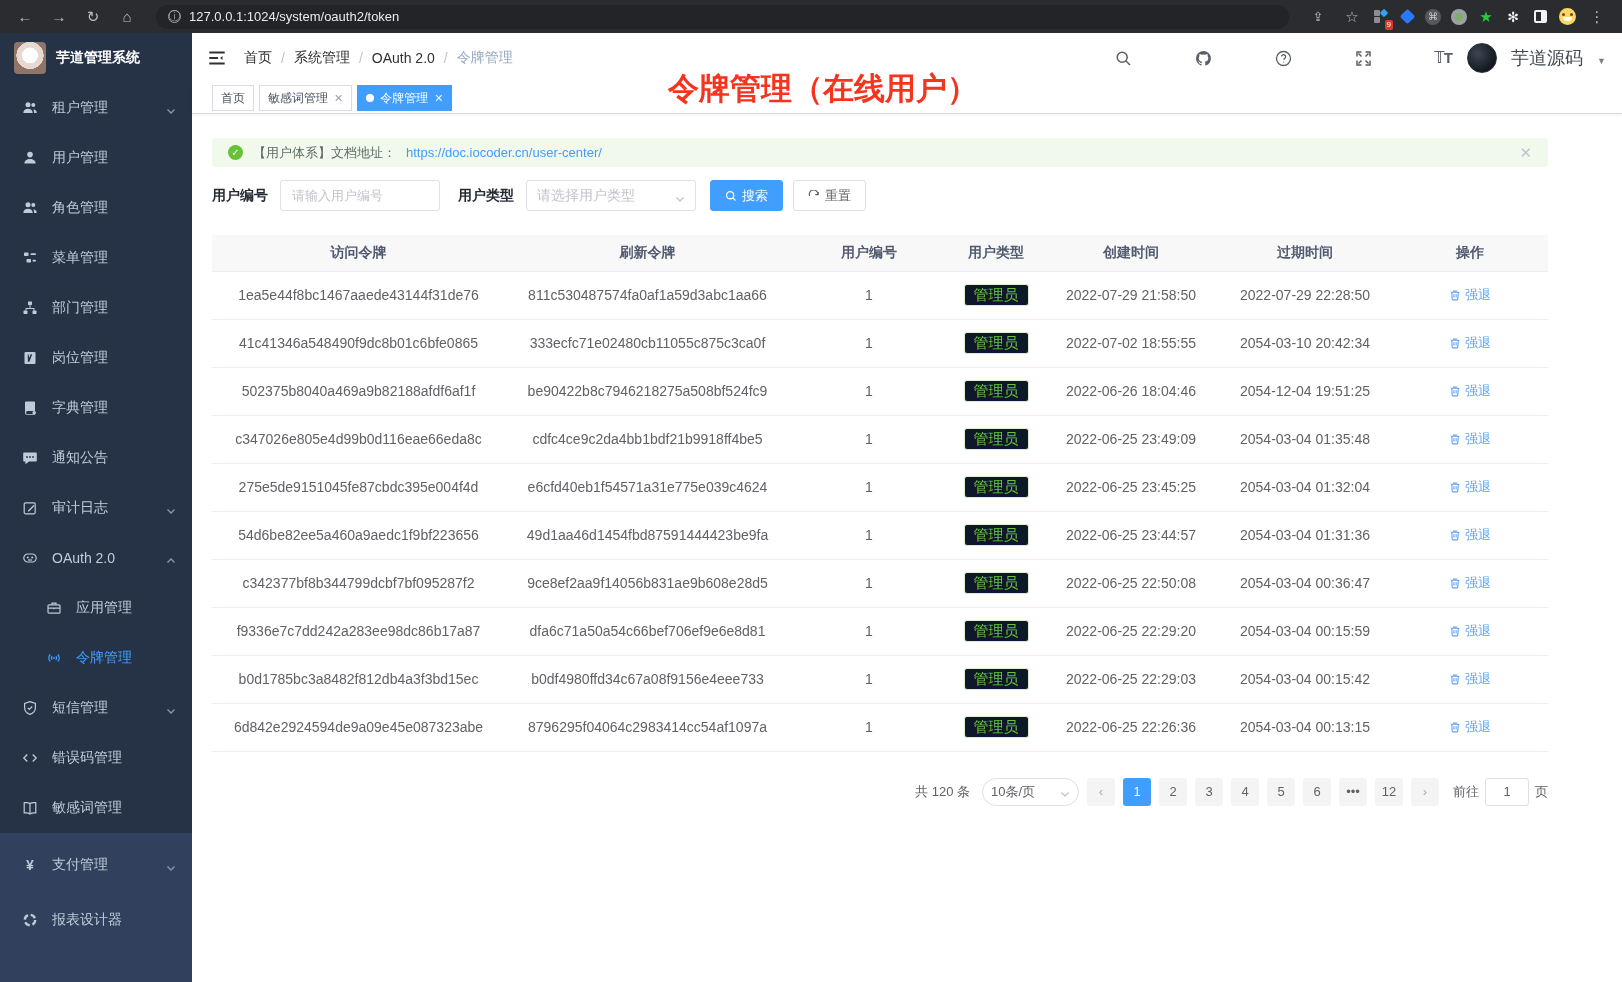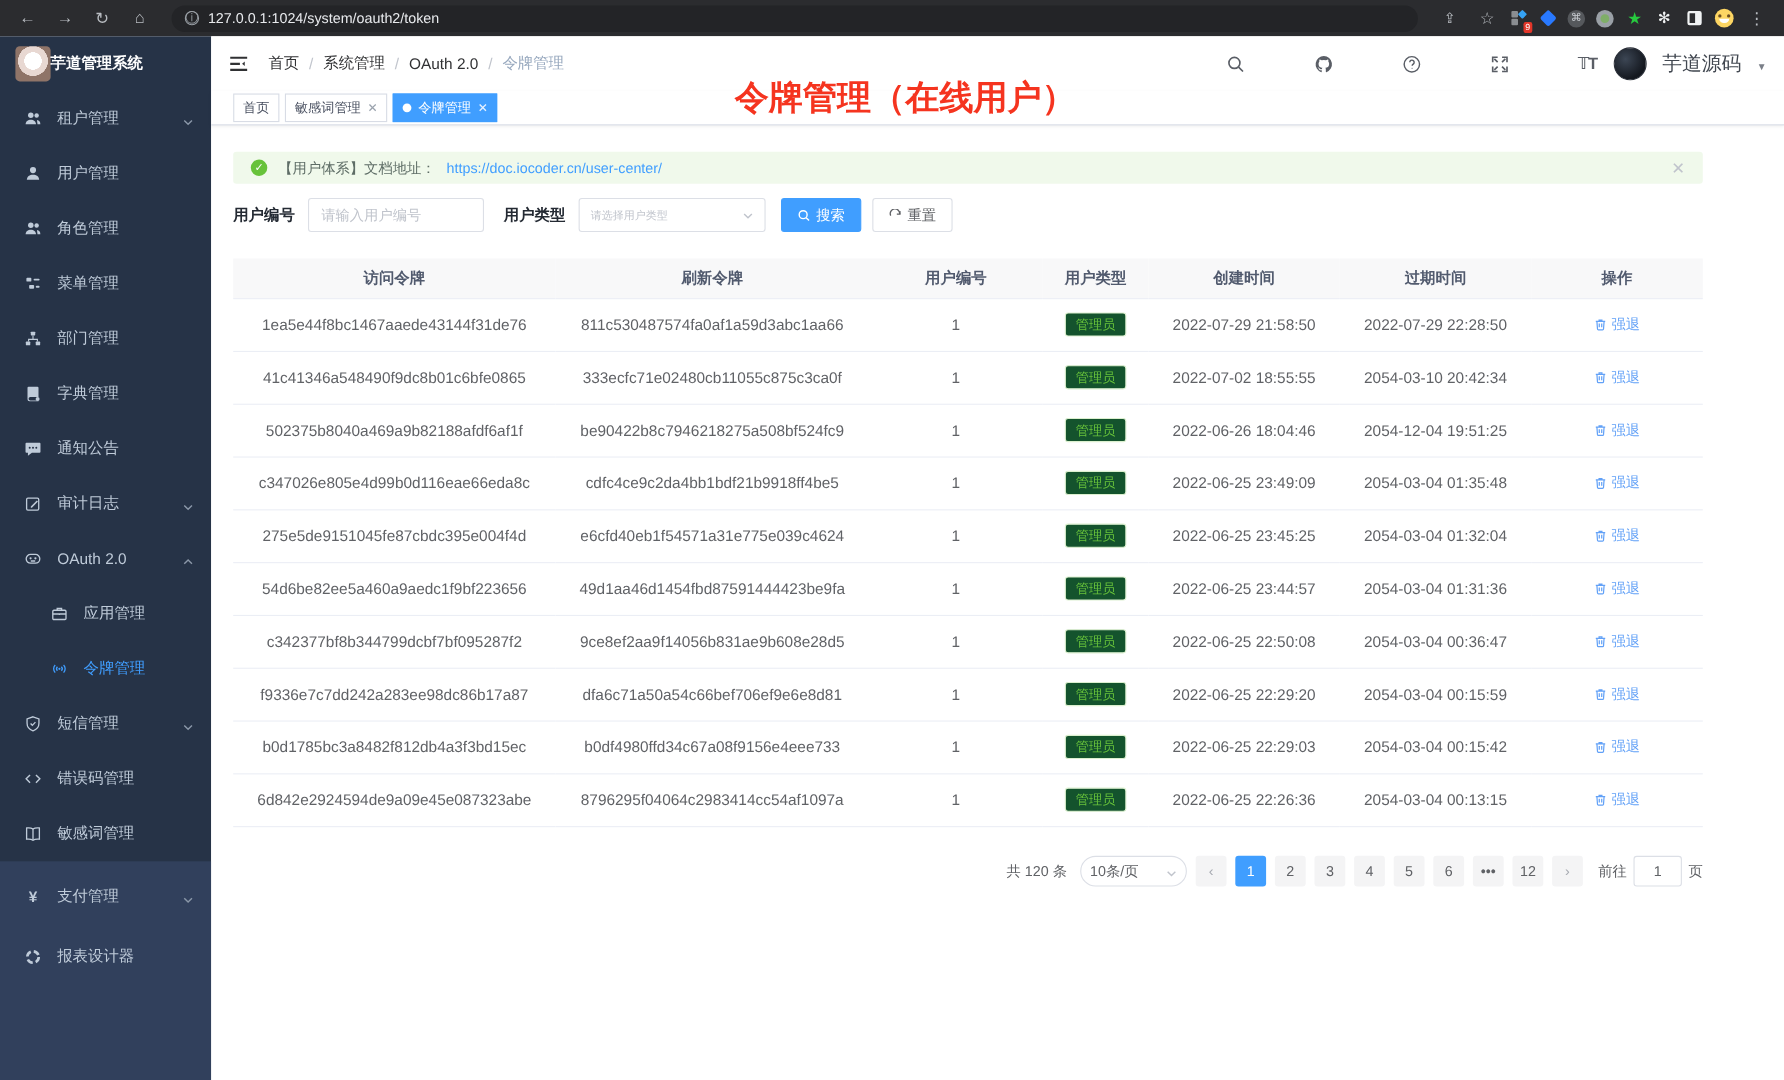--- a/index.html
+++ b/index.html
@@ -29,21 +29,21 @@
   .circle-green i{width:8px;height:8px;border-radius:50%;background:#7fae68;}
   .star-green{color:#27c93f;font-size:15px;}
   .puzzle{color:#f1f3f4;font-size:14px;}
   .panel-sq{width:13px;height:13px;border:2px solid #f1f3f4;border-radius:2px;border-right-width:6px;}
   .emoji-face{width:17px;height:17px;border-radius:50%;background:#fdd663;position:relative;}
   .emoji-face:before{content:"";position:absolute;left:3px;top:5px;width:3px;height:3px;border-radius:50%;background:#6b4d21;box-shadow:8px 0 0 #6b4d21;}
   .emoji-face:after{content:"";position:absolute;left:4px;top:9px;width:9px;height:4px;border-radius:0 0 6px 6px;background:#fff;}
   
   .app{display:flex;height:949px;}
   .sidebar{width:192px;background:#263347;flex:none;display:flex;flex-direction:column;color:#bfcbd9;}
-  .logo-row{height:50px;display:flex;align-items:center;padding:0 14px;flex:none;}
+  .logo-row{height:50px;display:flex;align-items:center;padding:0 14px;gap:10px;flex:none;}
   .logo-img{width:32px;height:32px;border-radius:4px;background:radial-gradient(circle at 50% 42%,#fff 0 32%,#e8d8d2 33% 55%,#8f7468 56%);flex:none;}
   .logo-title{color:#fff;font-size:14px;font-weight:bold;white-space:nowrap;}
   .menu{flex:none;}
   .menu-item{height:50px;display:flex;align-items:center;padding:0 16px 0 22px;gap:14px;font-size:14px;cursor:pointer;}
   .menu-item .lbl{flex:1;white-space:nowrap;}
   .menu-item.sub{padding-left:46px;}
   .menu-item.active{color:#409eff;}
   .m-ico{width:16px;height:16px;flex:none;display:flex;align-items:center;justify-content:center;font-size:14px;}
   .m-ico svg{width:16px;height:16px;}
   .chev{width:10px;height:10px;flex:none;color:#8a97a8;}
@@ -76,34 +76,34 @@
   .content{padding:24px 0 0 20px;width:1356px;}
   .inner{width:1336px;}
   .doc-alert{height:29px;background:#f0f9eb;border-radius:3px;display:flex;align-items:center;padding:0 16px;gap:10px;font-size:13px;color:#5e6d66;}
   .check-ico{width:15px;height:15px;border-radius:50%;background:#67c23a;color:#fff;font-size:10px;display:flex;align-items:center;justify-content:center;flex:none;}
   .doc-link{color:#409eff;text-decoration:none;}
   .alert-close{margin-left:auto;color:#c0c4cc;font-size:15px;cursor:pointer;}
   .filters{display:flex;align-items:center;margin-top:13px;gap:10px;}
   .f-label{font-size:14px;font-weight:bold;color:#242a33;margin-right:2px;}
   .f-input{width:160px;height:31px;border:1px solid #dcdfe6;border-radius:3px;padding:0 11px;font-size:13px;color:#606266;font-family:inherit;}
   .f-input::placeholder{color:#c0c4cc;}
-  .f-select{width:170px;height:31px;border:1px solid #dcdfe6;border-radius:3px;display:flex;align-items:center;padding:0 10px;color:#c0c4cc;font-size:10px;justify-content:space-between;margin-right:4px;cursor:pointer;}
+  .f-select{width:170px;height:31px;border:1px solid #dcdfe6;border-radius:3px;display:flex;align-items:center;padding:0 10px;color:#c0c4cc;font-size:14px;justify-content:space-between;margin-right:4px;cursor:pointer;}
   .f-select .chev{color:#c0c4cc;}
   .btn{height:31px;border-radius:3px;border:1px solid #dcdfe6;background:#fff;color:#606266;font-size:13px;display:inline-flex;align-items:center;gap:5px;padding:0 14px;cursor:pointer;font-family:inherit;}
   .btn.primary{background:#409eff;border-color:#409eff;color:#fff;}
   .btn svg{width:12px;height:12px;}
   
   table.grid{width:1336px;border-collapse:collapse;margin-top:24px;table-layout:fixed;}
   table.grid th{background:#f8f8f9;height:36px;font-size:14px;color:#515a6e;font-weight:bold;text-align:center;}
   table.grid td{height:48px;border-bottom:1px solid #ebeef5;font-size:14px;color:#606266;text-align:center;white-space:nowrap;overflow:hidden;}
   table.grid tr td:first-child{border-top:1px solid #ebeef5;}
   table.grid tbody tr td{border-top:none;}
   table.grid thead tr{border-bottom:1px solid #ebeef5;}
   .c0{width:293px;} .c1{width:285px;} .c2{width:158px;} .c3{width:96px;} .c4{width:174px;} .c5{width:174px;} .c6{width:156px;}
-  .badge{display:inline-block;background:#14532d;border:1px solid #dcf0cf;color:#67c23a;font-size:12px;line-height:20px;padding:0 9px;border-radius:3px;}
+  .badge{display:inline-block;background:#0f172a;border:1px solid #dcf0cf;color:#67c23a;font-size:15px;line-height:20px;padding:0 9px;border-radius:3px;}
   .action-link{color:#62a1f7;font-size:13px;text-decoration:none;display:inline-flex;align-items:center;gap:4px;cursor:pointer;}
   .action-link svg{width:12px;height:12px;}
   
   .pagination{width:1336px;display:flex;align-items:center;justify-content:flex-end;gap:8px;margin-top:26px;font-size:13px;color:#606266;}
   .pg-total{margin-right:4px;}
   .pg-size{width:97px;height:28px;border:1px solid #dcdfe6;border-radius:14px;display:flex;align-items:center;justify-content:space-between;padding:0 8px;color:#606266;cursor:pointer;background:#fff;}
   .pg-size .chev{color:#c0c4cc;}
   .pg-btn{min-width:28px;height:28px;border:none;background:#f4f4f5;border-radius:3px;color:#606266;font-size:13px;display:inline-flex;align-items:center;justify-content:center;cursor:pointer;font-family:inherit;padding:0 6px;}
   .pg-btn.active{background:#409eff;color:#fff;}
   .pg-btn.nav{color:#a8abb2;}
@@ -212,20 +212,28 @@
       <div class="menu-item">
         <span class="m-ico">
             <svg viewBox="0 0 16 16" fill="currentColor">
               <rect x="6" y="1.5" width="4" height="3.4" rx=".6"></rect>
               <rect x="1.5" y="10.5" width="4" height="3.4" rx=".6"></rect>
               <rect x="10.5" y="10.5" width="4" height="3.4" rx=".6"></rect>
               <path d="M7.5 4.9h1v3h4v2.6h-1V9h-7v1.5h-1V7.9h4z"></path>
             </svg>
           </span>
         <span class="lbl">部门管理</span>
+      </div>
+      <div class="menu-item">
+        <span class="m-ico">
+            <svg viewBox="0 0 16 16" fill="currentColor">
+              <path d="M3.5 2h9a1 1 0 011 1v10a1 1 0 01-1 1h-9a1 1 0 01-1-1V3a1 1 0 011-1zm2.3 2.2v7.6h1.6l2.8-7.6H8.6l-1.2 3.6-1-3.6z"></path>
+            </svg>
+          </span>
+        <span class="lbl">岗位管理</span>
       </div>
       <div class="menu-item">
         <span class="m-ico">
             <svg viewBox="0 0 16 16" fill="currentColor">
               <path d="M4 1.5h8a1 1 0 011 1V11H5.5a1.5 1.5 0 000 3H13v.8H4.8A1.8 1.8 0 013 13V2.5a1 1 0 011-1z"></path>
               <circle cx="12.2" cy="12.8" r="1.8"></circle>
             </svg>
           </span>
         <span class="lbl">字典管理</span>
       </div>

